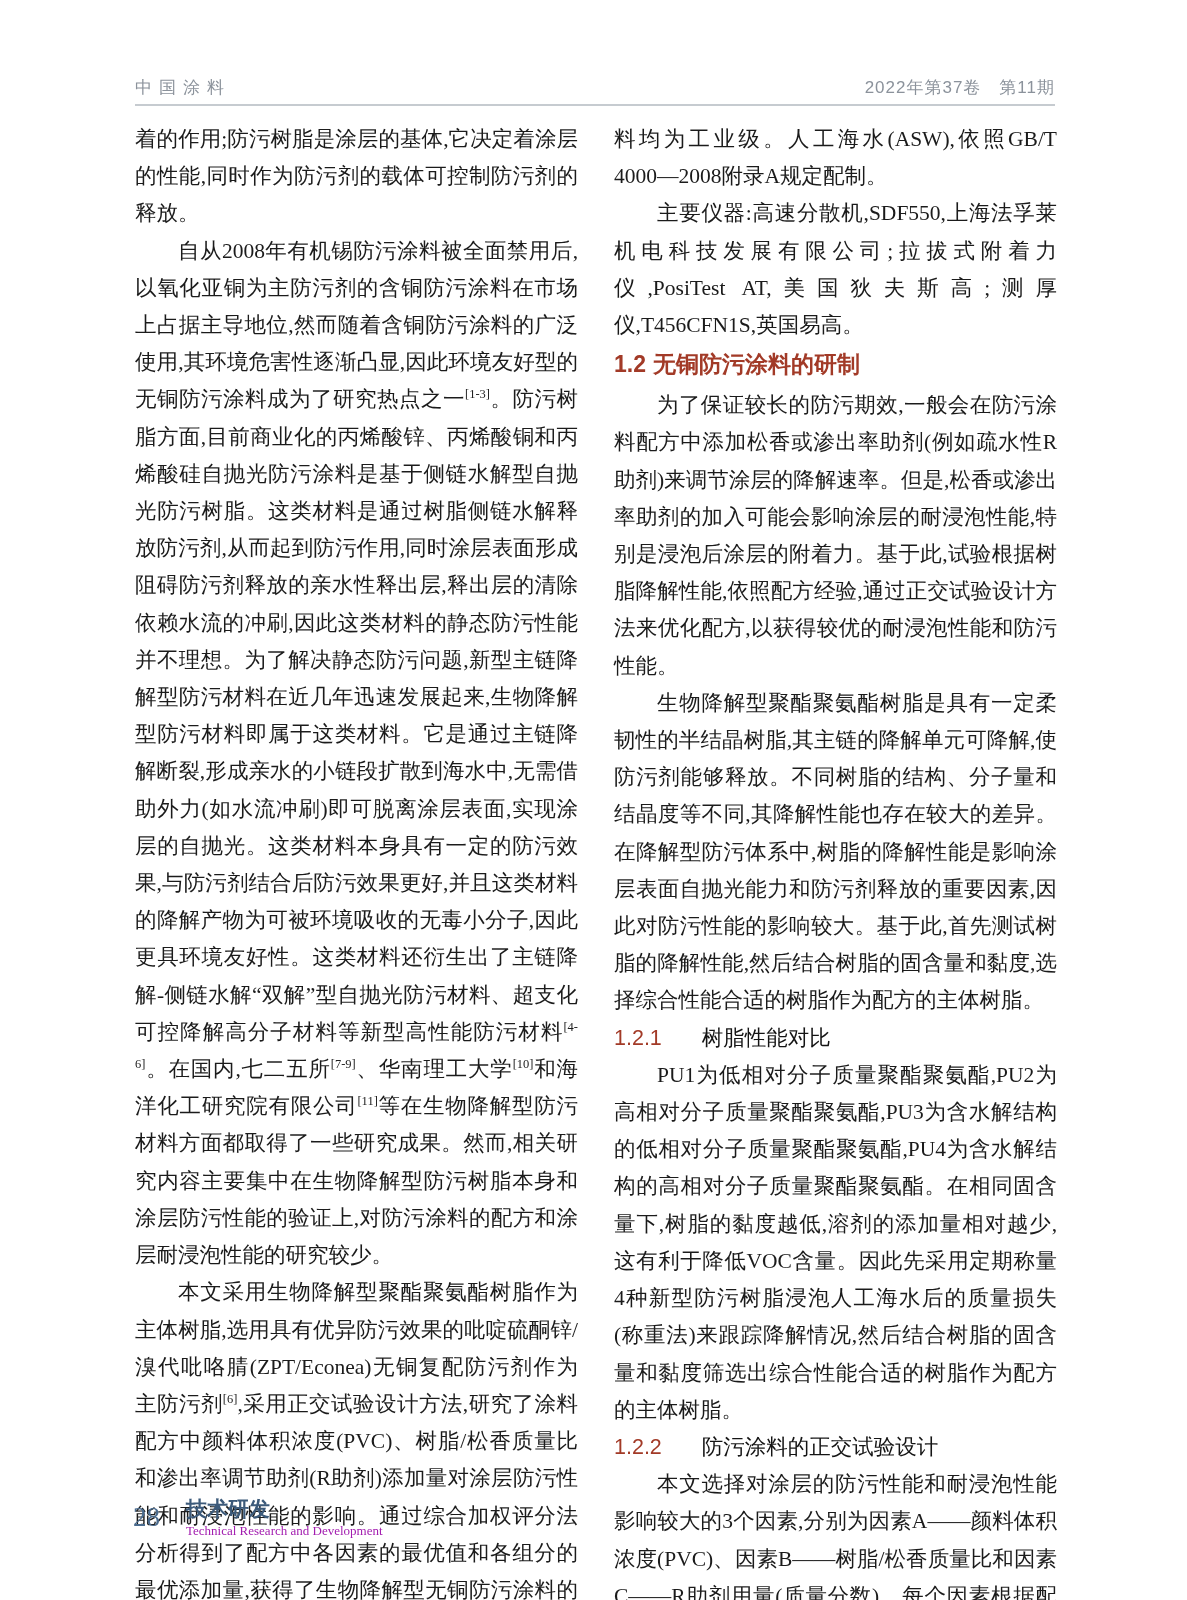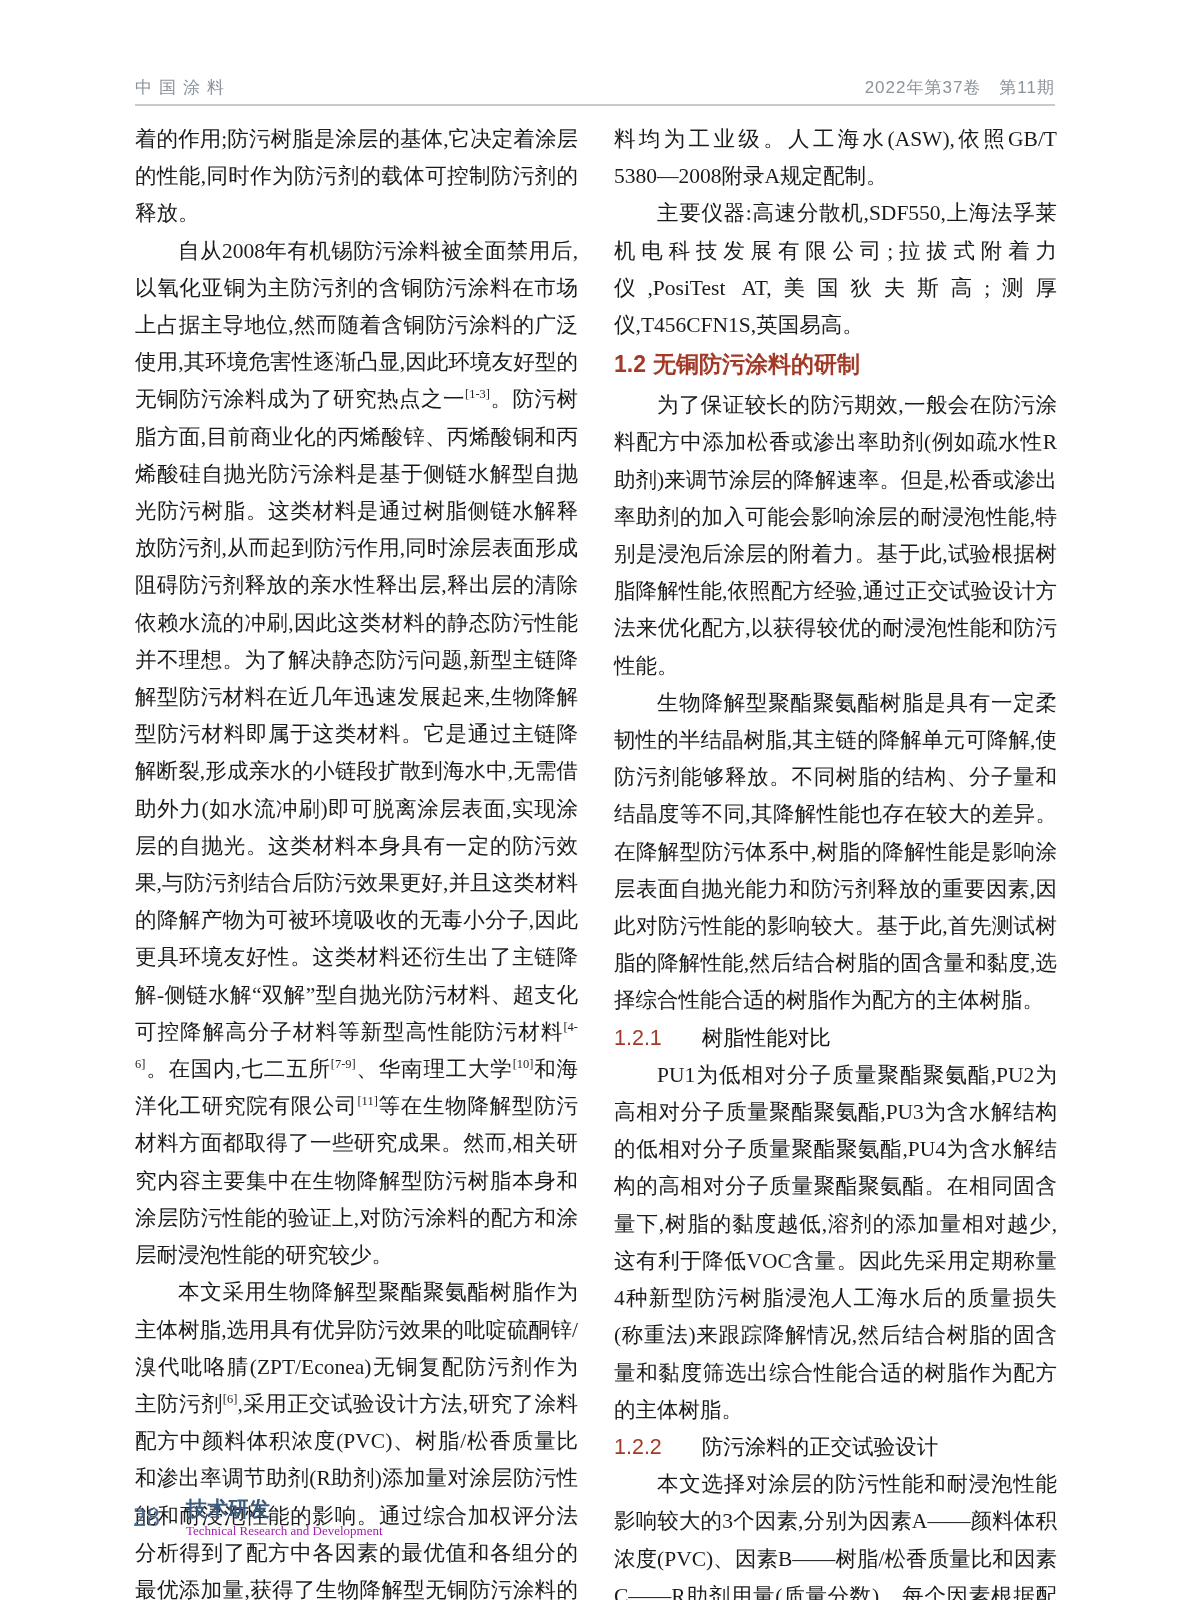--- a/index.html
+++ b/index.html
@@ -49,21 +49,21 @@
   </header>
   <div class="header-rule"></div>
 
   <main class="columns">
     <section class="col" id="col-left">
         <p class="cont">着的作用;防污树脂是涂层的基体,它决定着涂层的性能,同时作为防污剂的载体可控制防污剂的释放。</p>
         <p>自从2008年有机锡防污涂料被全面禁用后,以氧化亚铜为主防污剂的含铜防污涂料在市场上占据主导地位,然而随着含铜防污涂料的广泛使用,其环境危害性逐渐凸显,因此环境友好型的无铜防污涂料成为了研究热点之一<sup>[1-3]</sup>。防污树脂方面,目前商业化的丙烯酸锌、丙烯酸铜和丙烯酸硅自抛光防污涂料是基于侧链水解型自抛光防污树脂。这类材料是通过树脂侧链水解释放防污剂,从而起到防污作用,同时涂层表面形成阻碍防污剂释放的亲水性释出层,释出层的清除依赖水流的冲刷,因此这类材料的静态防污性能并不理想。为了解决静态防污问题,新型主链降解型防污材料在近几年迅速发展起来,生物降解型防污材料即属于这类材料。它是通过主链降解断裂,形成亲水的小链段扩散到海水中,无需借助外力(如水流冲刷)即可脱离涂层表面,实现涂层的自抛光。这类材料本身具有一定的防污效果,与防污剂结合后防污效果更好,并且这类材料的降解产物为可被环境吸收的无毒小分子,因此更具环境友好性。这类材料还衍生出了主链降解-侧链水解“双解”型自抛光防污材料、超支化可控降解高分子材料等新型高性能防污材料<sup>[4-6]</sup>。在国内,七二五所<sup>[7-9]</sup>、华南理工大学<sup>[10]</sup>和海洋化工研究院有限公司<sup>[11]</sup>等在生物降解型防污材料方面都取得了一些研究成果。然而,相关研究内容主要集中在生物降解型防污树脂本身和涂层防污性能的验证上,对防污涂料的配方和涂层耐浸泡性能的研究较少。</p>
         <p>本文采用生物降解型聚酯聚氨酯树脂作为主体树脂,选用具有优异防污效果的吡啶硫酮锌/溴代吡咯腈(ZPT/Econea)无铜复配防污剂作为主防污剂<sup>[6]</sup>,采用正交试验设计方法,研究了涂料配方中颜料体积浓度(PVC)、树脂/松香质量比和渗出率调节助剂(R助剂)添加量对涂层防污性能和耐浸泡性能的影响。通过综合加权评分法分析得到了配方中各因素的最优值和各组分的最优添加量,获得了生物降解型无铜防污涂料的优化配方,最后初步验证了防污涂料的耐浸泡性能和防污性能。</p>
       </section>
     <section class="col" id="col-right">
-        <p class="cont">料均为工业级。人工海水(ASW),依照GB/T 5380—2008附录A规定配制。</p>
+        <p class="cont">料均为工业级。人工海水(ASW),依照GB/T 4000—2008附录A规定配制。</p>
         <p>主要仪器:高速分散机,SDF550,上海法孚莱机电科技发展有限公司;拉拔式附着力仪,PosiTest AT,美国狄夫斯高;测厚仪,T456CFN1S,英国易高。</p>
         <h2 class="sec2"><span class="num">1.2</span><span class="title">无铜防污涂料的研制</span></h2>
         <p>为了保证较长的防污期效,一般会在防污涂料配方中添加松香或渗出率助剂(例如疏水性R助剂)来调节涂层的降解速率。但是,松香或渗出率助剂的加入可能会影响涂层的耐浸泡性能,特别是浸泡后涂层的附着力。基于此,试验根据树脂降解性能,依照配方经验,通过正交试验设计方法来优化配方,以获得较优的耐浸泡性能和防污性能。</p>
         <p>生物降解型聚酯聚氨酯树脂是具有一定柔韧性的半结晶树脂,其主链的降解单元可降解,使防污剂能够释放。不同树脂的结构、分子量和结晶度等不同,其降解性能也存在较大的差异。在降解型防污体系中,树脂的降解性能是影响涂层表面自抛光能力和防污剂释放的重要因素,因此对防污性能的影响较大。基于此,首先测试树脂的降解性能,然后结合树脂的固含量和黏度,选择综合性能合适的树脂作为配方的主体树脂。</p>
         <h2 class="sec3"><span class="num">1.2.1</span><span class="title">树脂性能对比</span></h2>
         <p>PU1为低相对分子质量聚酯聚氨酯,PU2为高相对分子质量聚酯聚氨酯,PU3为含水解结构的低相对分子质量聚酯聚氨酯,PU4为含水解结构的高相对分子质量聚酯聚氨酯。在相同固含量下,树脂的黏度越低,溶剂的添加量相对越少,这有利于降低VOC含量。因此先采用定期称量4种新型防污树脂浸泡人工海水后的质量损失(称重法)来跟踪降解情况,然后结合树脂的固含量和黏度筛选出综合性能合适的树脂作为配方的主体树脂。</p>
         <h2 class="sec3"><span class="num">1.2.2</span><span class="title">防污涂料的正交试验设计</span></h2>
         <p>本文选择对涂层的防污性能和耐浸泡性能影响较大的3个因素,分别为因素A——颜料体积浓度(PVC)、因素B——树脂/松香质量比和因素C——R助剂用量(质量分数)。每个因素根据配方经验选取3个水平(见表1),通过正交设计形成9个涂料配方(见表2),通过涂层的防污性能和耐浸泡性能的测定,确定各因素的较优水平,获得防污涂料的优化配方,然后进行性能验证。</p>
       </section>
   </main>

